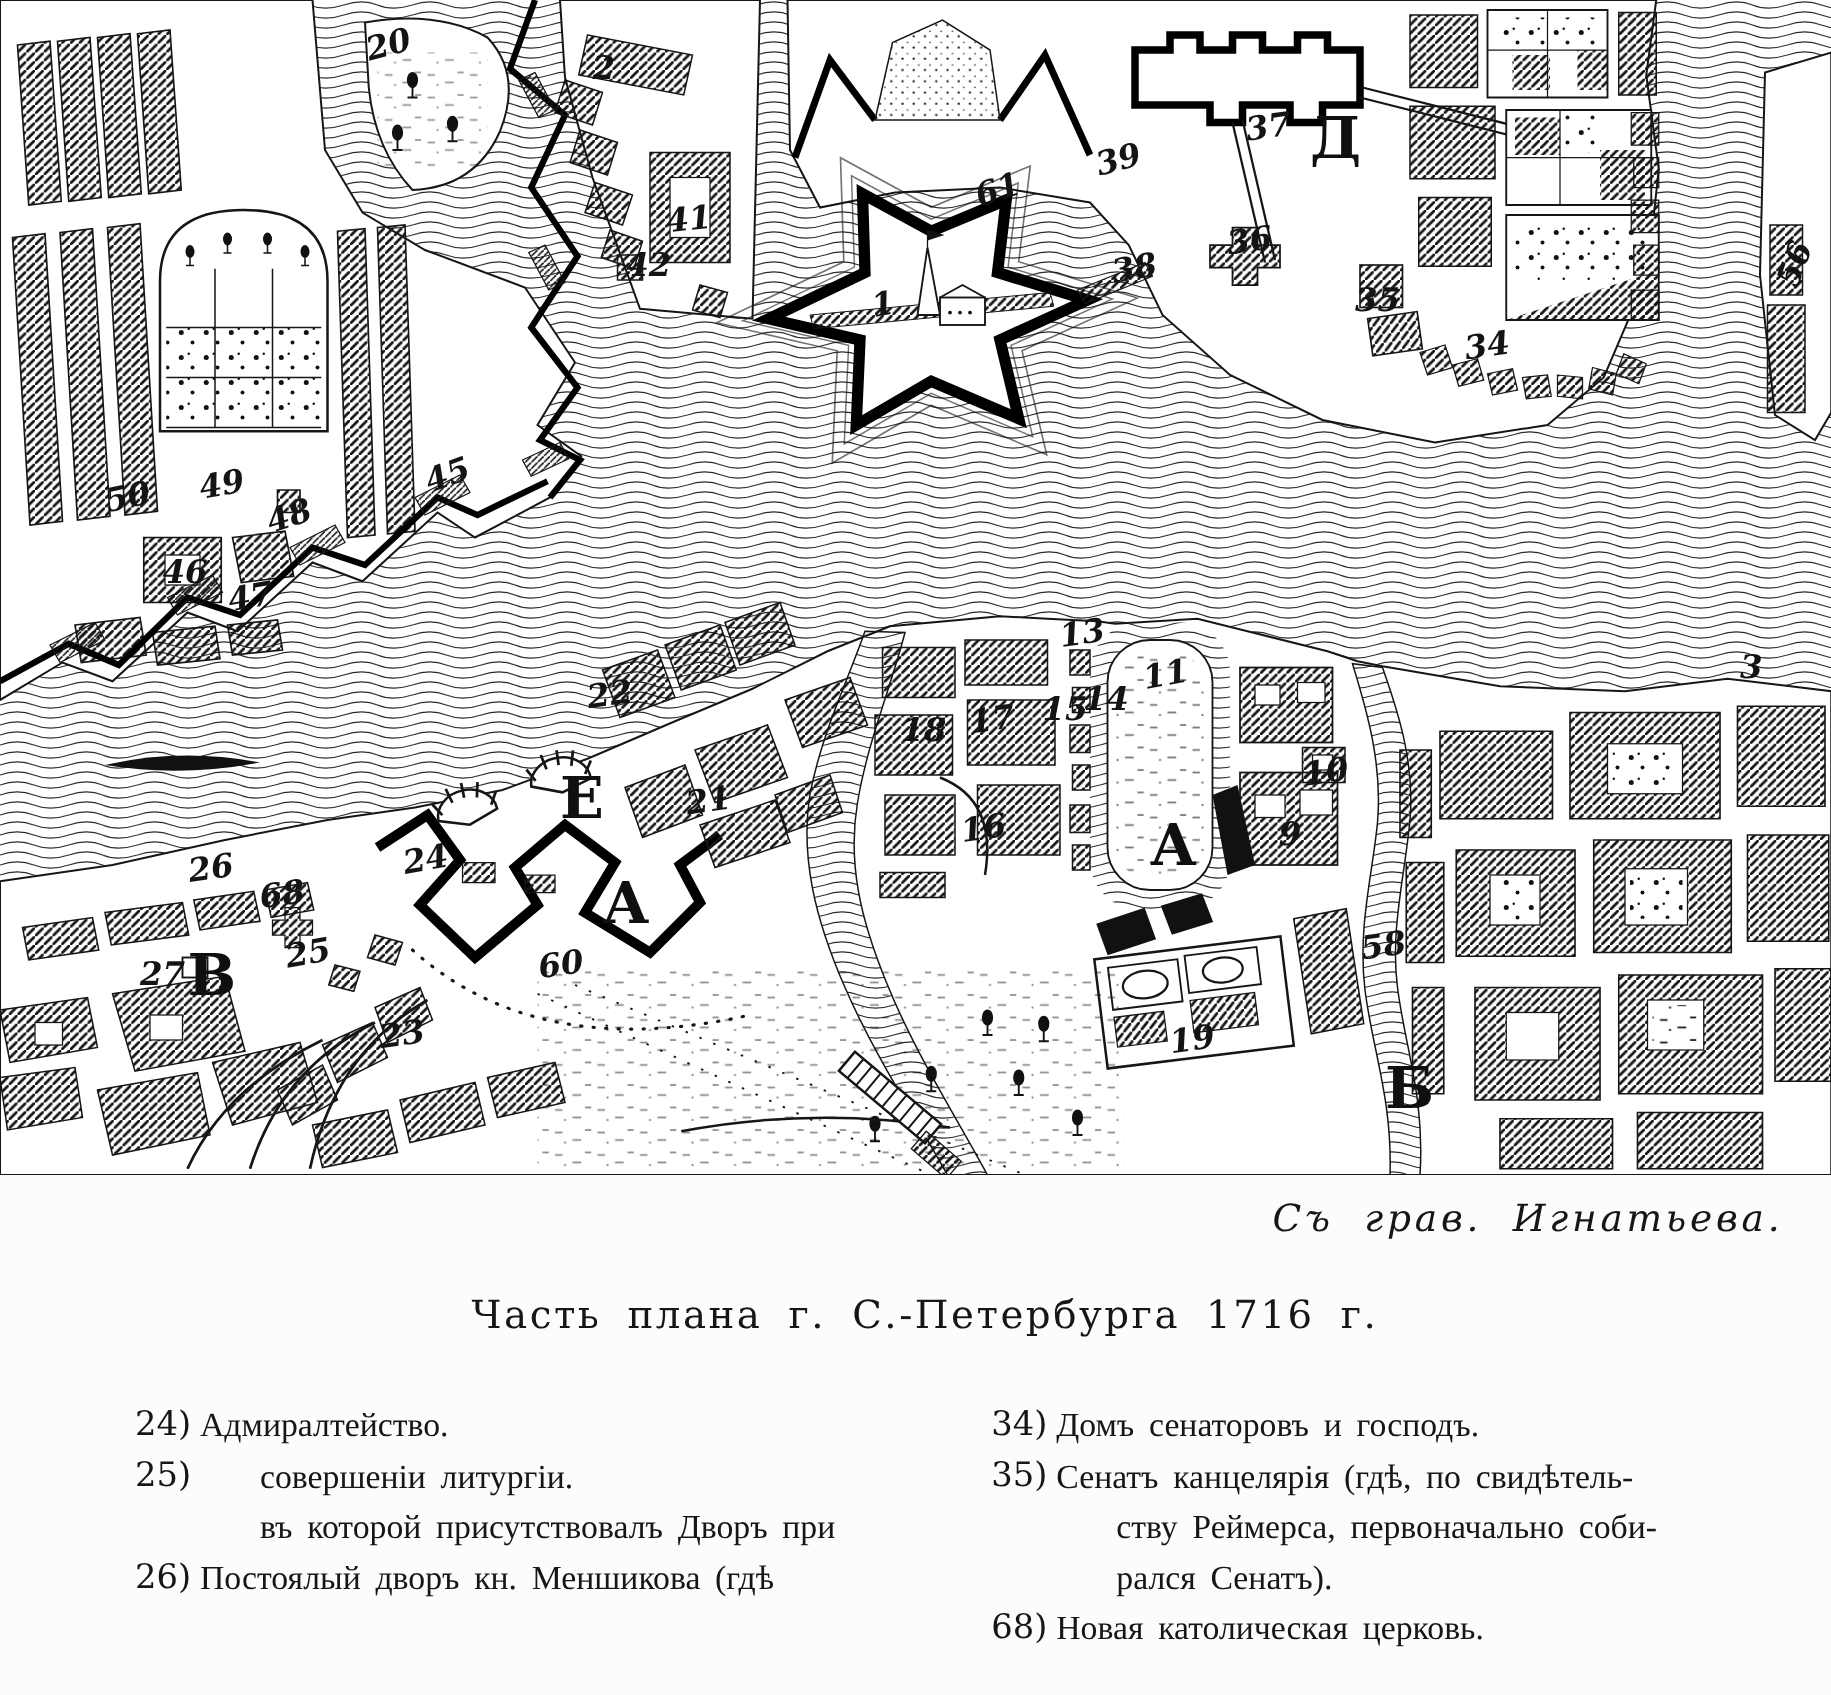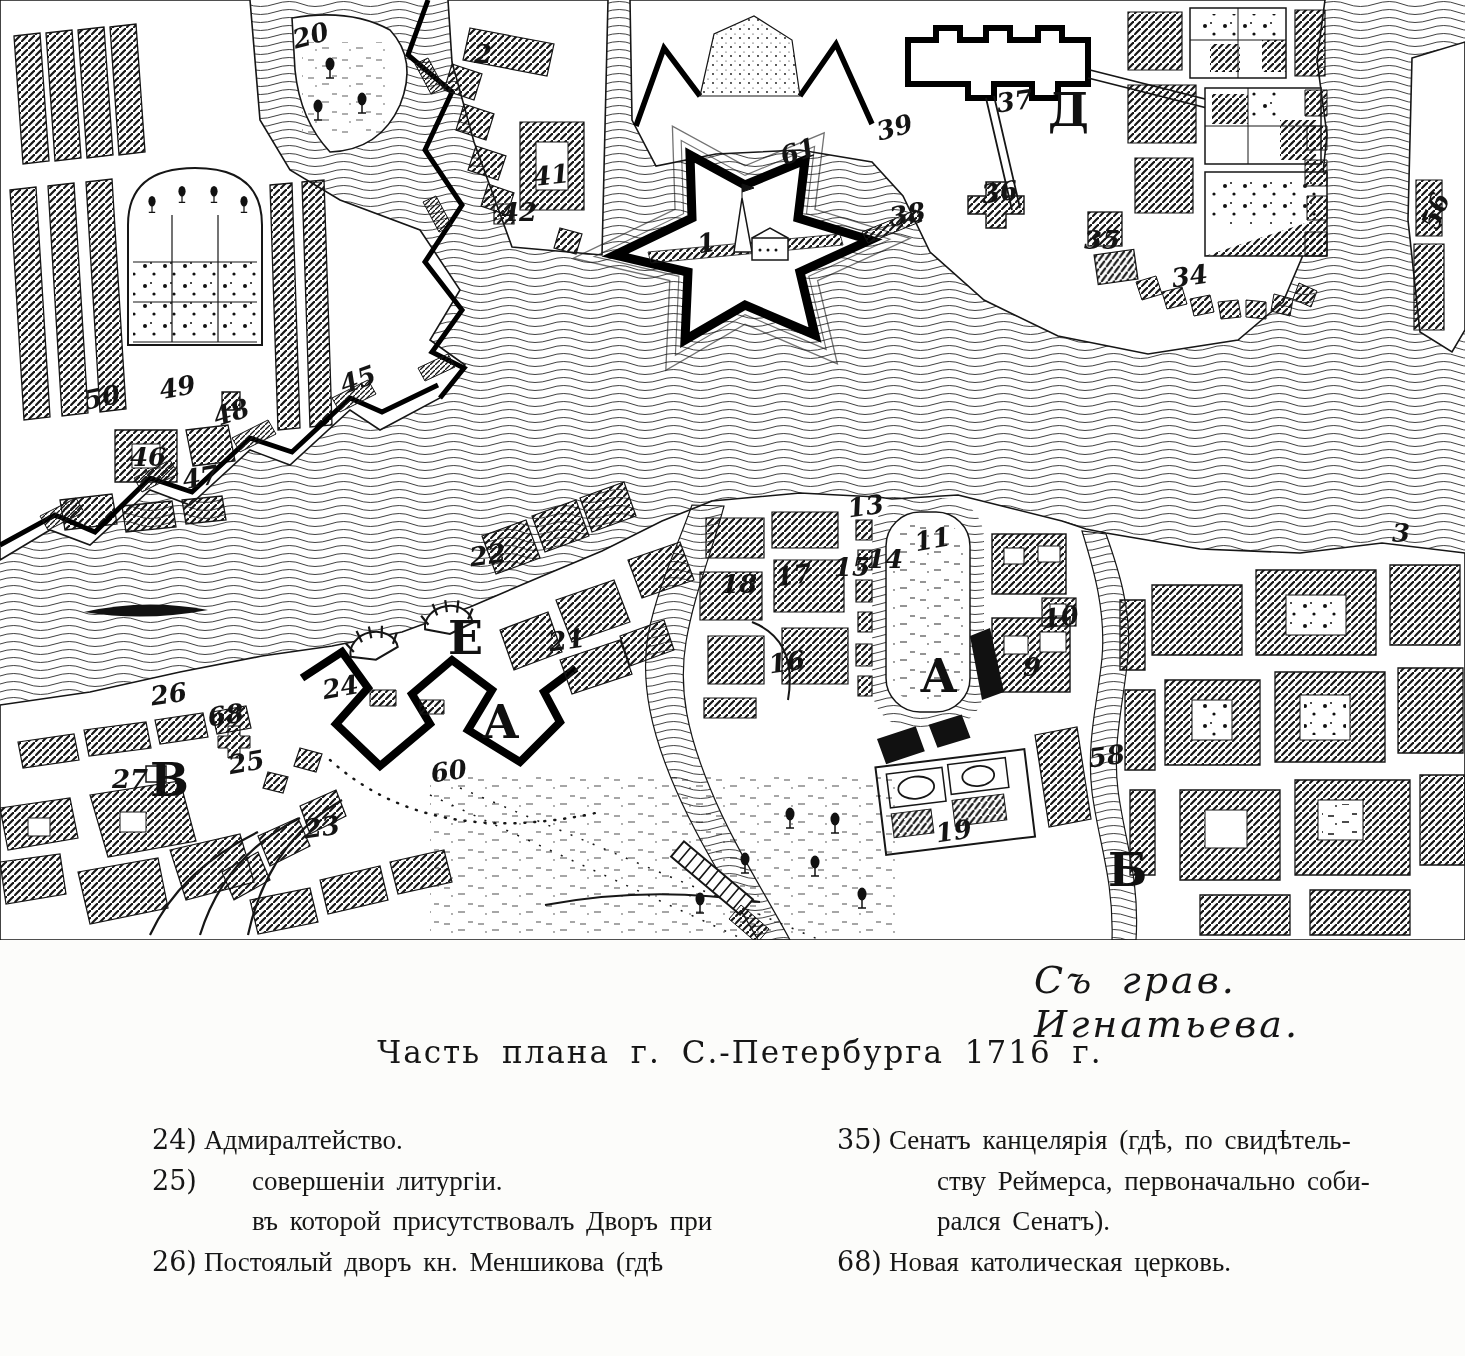--- a/index.html
+++ b/index.html
@@ -1,30 +1,30 @@
 <!DOCTYPE html>
 <html><head>
 <meta charset="utf-8">
 <style>
   html,body{margin:0;padding:0;background:#fcfcfa;}
   .page{position:relative;width:1465px;height:1356px;overflow:hidden;background:#fcfcfa;
         font-family:"DejaVu Serif", serif;color:#161616;}
   svg{display:block;}
   .ml-num{font-family:"DejaVu Serif",serif;font-style:italic;font-weight:600;font-size:26px;fill:#141414;text-anchor:middle;}
   .ml-cap{font-family:"DejaVu Serif",serif;font-weight:700;font-size:46px;fill:#101010;}
-  .attrib{position:absolute;top:958px;left:1018px;font-style:italic;font-size:38px;
-          letter-spacing:3px;word-spacing:12px;margin-left:16px;}
+  .attrib{position:absolute;top:958px;left:1018px;font-style:italic;font-size:30px;
+          letter-spacing:3px;word-spacing:12px;}
   .title{position:absolute;top:1034px;left:0;width:1480px;text-align:center;
          font-size:31px;letter-spacing:2px;word-spacing:9px;}
   .legend{position:absolute;top:1120px;left:0;width:1465px;font-size:27px;line-height:40.5px;word-spacing:5px;}
   .col{position:absolute;top:0;}
   .col-left{left:108px;width:640px;}
   .col-right{left:793px;width:660px;}
   .item{display:flex;}
-  .num{flex:0 0 52px;margin-left:44px;}
+  .num{flex:0 0 52px;}
   .lines{flex:1;font-family:Liberation Serif, serif;}
   .lines .cont{padding-left:48px;}
 </style>
 </head>
 <body>
 
 <div class="page">
 
 <svg width="1465" height="940" viewBox="0 0 1465 940">
   <defs>
@@ -337,20 +337,26 @@
     <div class="item">
       <span class="num">26)</span>
       <div class="lines">
         <div>Постоялый дворъ кн. Меншикова (гдѣ</div>
 
       </div>
     </div>
   </div>
   <div class="col col-right">
     <div class="item">
+      <span class="num">34)</span>
+      <div class="lines">
+            <div>Домъ сенаторовъ и господъ.</div>
+          </div>
+    </div>
+    <div class="item">
       <span class="num">35)</span>
       <div class="lines">
         <div>Сенатъ канцелярія (гдѣ, по свидѣтель-</div>
         <div class="cont">ству Реймерса, первоначально соби-</div>
         <div class="cont">рался Сенатъ).</div>
       </div>
     </div>
     <div class="item">
       <span class="num">68)</span>
       <div class="lines">

